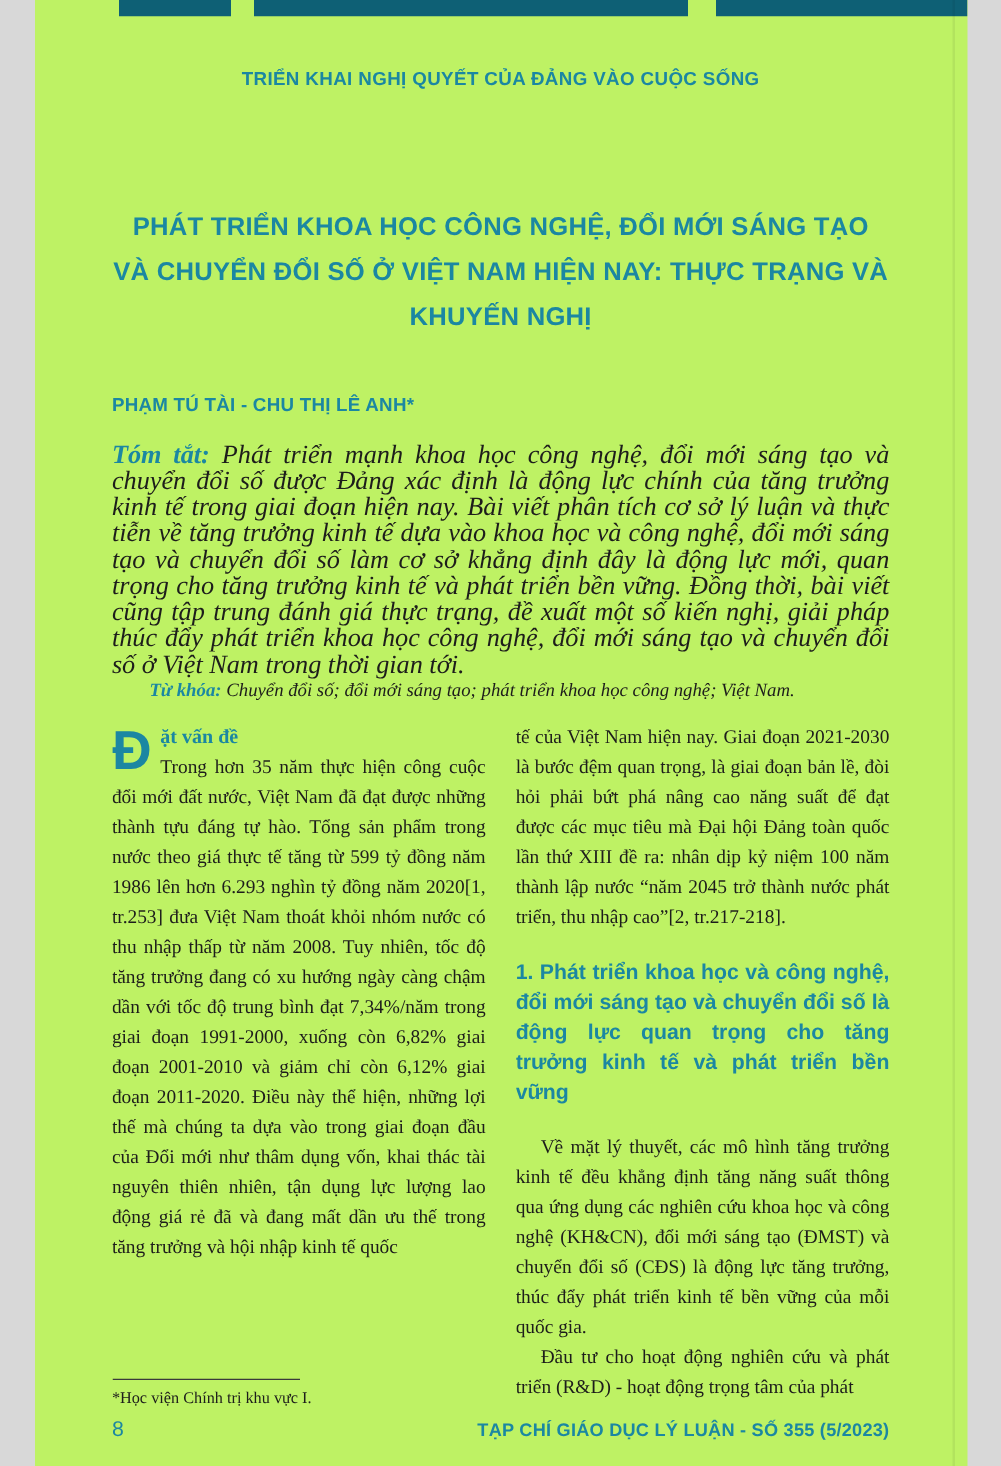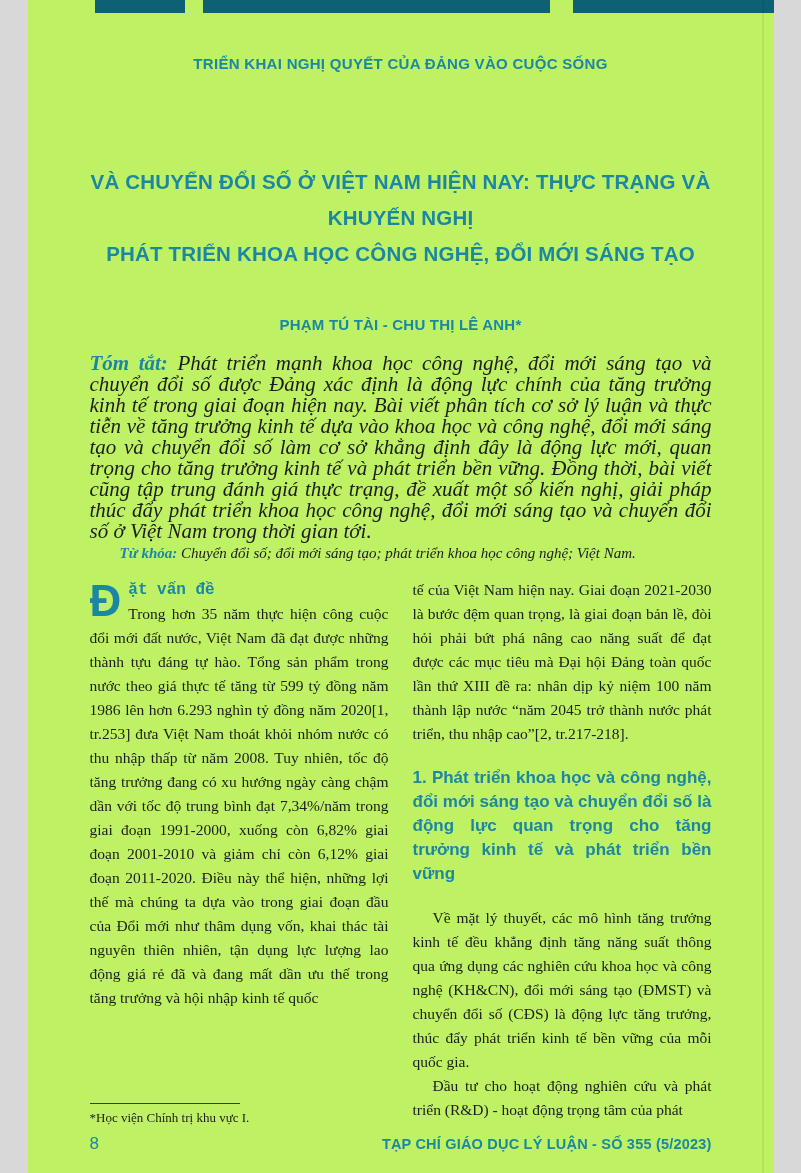--- a/index.html
+++ b/index.html
@@ -27,21 +27,21 @@
     font-family:"Liberation Sans",sans-serif;font-weight:bold;
     font-size:15px;letter-spacing:.3px;
   }
   .title{
     margin:92px 58px 0;text-align:center;color:var(--accent);
     font-family:"Liberation Sans",sans-serif;font-weight:bold;
     font-size:20.5px;line-height:36px;letter-spacing:.2px;
   }
   .title span{display:block;}
   .authors{
-    margin:44px 62px 0;text-align:center;color:var(--accent);
+    margin:44px 62px 0;text-align:left;color:var(--accent);
     font-family:"Liberation Sans",sans-serif;font-weight:bold;
     font-size:15px;letter-spacing:.2px;
   }
   .dates{
     margin:27px 62px 0;display:flex;justify-content:space-between;
     font-size:15.5px;
   }
   .abstract{
     margin:20px 62px 0;font-style:italic;font-size:21px;
     line-height:21px;text-align:justify;
@@ -54,21 +54,21 @@
   .col{
     width:327px;font-size:15.5px;line-height:24px;text-align:justify;
     display:flex;flex-direction:column;overflow:hidden;
   }
   .dropcap{
     float:left;color:var(--accent);
     font-family:"Liberation Sans",sans-serif;font-weight:bold;
     font-size:44px;line-height:42px;padding:2px 7px 0 0;
   }
   .intro-head{
-    color:var(--accent);font-family:Liberation Mono, monospace;
+    color:var(--accent);font-family:Liberation Serif, serif;
     font-weight:bold;font-size:16px;line-height:24px;
   }
   .para{margin:0;}
   .para.indent{text-indent:20px;}
   .footnote{margin-top:auto;font-size:13px;line-height:17px;padding-bottom:4px;}
   .footnote .rule{width:150px;border-top:1.2px solid #3a3a3a;margin-bottom:5px;}
   .sec-head{
     color:var(--accent);font-family:Liberation Sans, sans-serif;
     font-weight:bold;font-size:17px;line-height:24px;
     text-align:justify;margin:20px 0;
@@ -91,22 +91,22 @@
 <body>
 
 <div class="page">
 
   <div class="topbar"></div>
   <div class="scan-edge"></div>
 
   <div class="banner">TRIỂN KHAI NGHỊ QUYẾT CỦA ĐẢNG VÀO CUỘC SỐNG</div>
 
   <h1 class="title">
+    <span>PHÁT TRIỂN KHOA HỌC CÔNG NGHỆ, ĐỔI MỚI SÁNG TẠO</span>
     <span>VÀ CHUYỂN ĐỔI SỐ Ở VIỆT NAM HIỆN NAY: THỰC TRẠNG VÀ KHUYẾN NGHỊ</span>
-    <span>PHÁT TRIỂN KHOA HỌC CÔNG NGHỆ, ĐỔI MỚI SÁNG TẠO</span>
   </h1>
 
   <div class="authors">PHẠM TÚ TÀI - CHU THỊ LÊ ANH*</div>
 
 
   <p class="abstract"><span class="lab">Tóm tắt:</span><span> Phát triển mạnh khoa học công nghệ, đổi mới sáng tạo và chuyển đổi số được Đảng xác định là động lực chính của tăng trưởng kinh tế trong giai đoạn hiện nay. Bài viết phân tích cơ sở lý luận và thực tiễn về tăng trưởng kinh tế dựa vào khoa học và công nghệ, đổi mới sáng tạo và chuyển đổi số làm cơ sở khẳng định đây là động lực mới, quan trọng cho tăng trưởng kinh tế và phát triển bền vững. Đồng thời, bài viết cũng tập trung đánh giá thực trạng, đề xuất một số kiến nghị, giải pháp thúc đẩy phát triển khoa học công nghệ, đổi mới sáng tạo và chuyển đổi số ở Việt Nam trong thời gian tới.</span></p>
 
   <p class="keywords"><span class="lab">Từ khóa:</span><span> Chuyển đổi số; đổi mới sáng tạo; phát triển khoa học công nghệ; Việt Nam.</span></p>
 
   <div class="columns">

